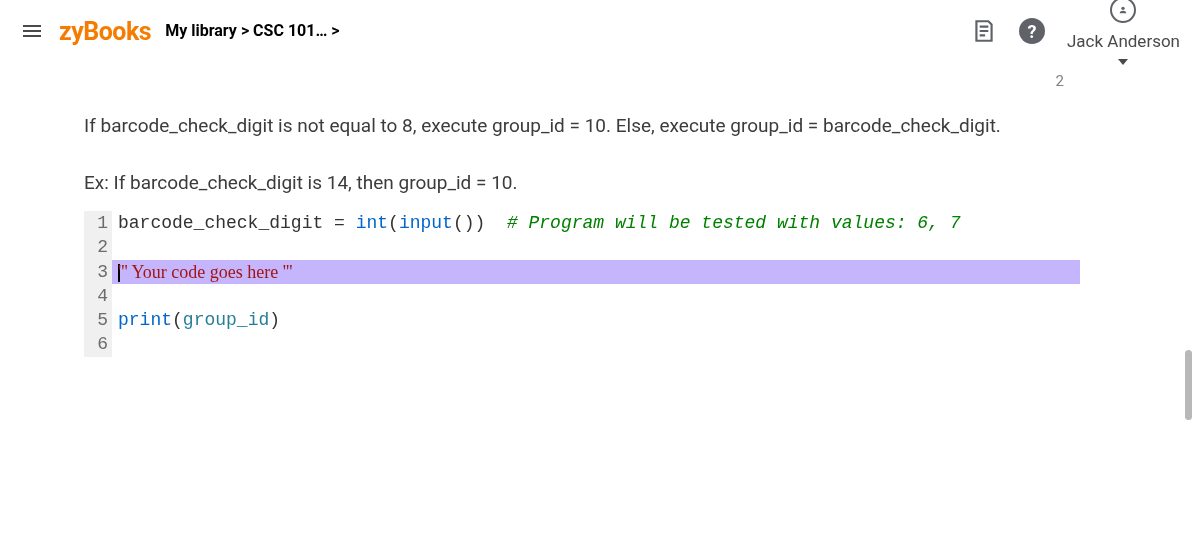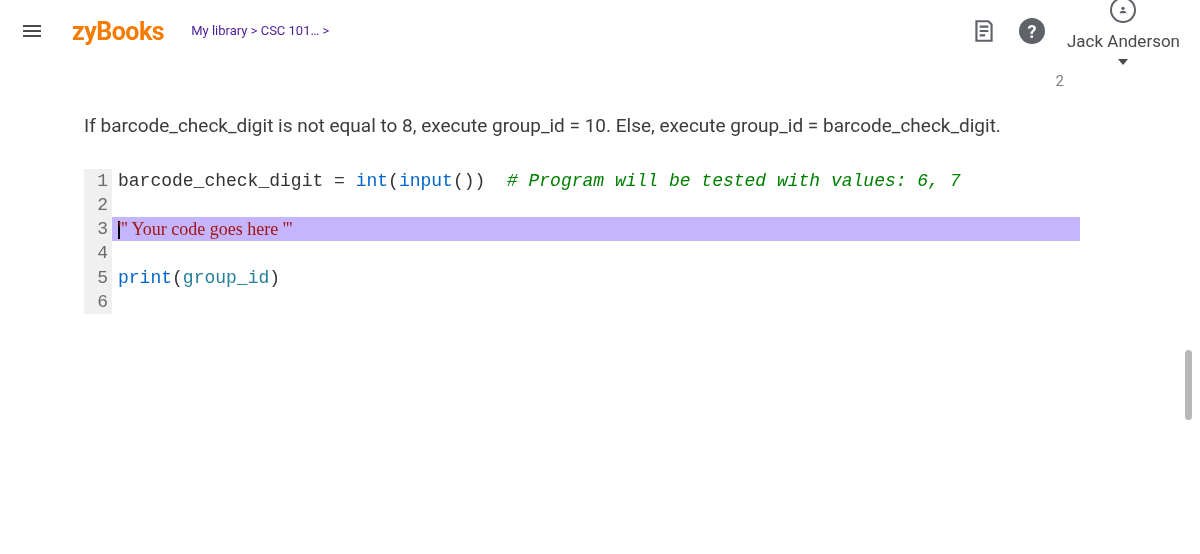--- a/index.html
+++ b/index.html
@@ -12,41 +12,41 @@
       background: #fff;
       width: 1200px;
       height: 554px;
       overflow: hidden;
     }
     .header {
       display: flex;
       align-items: center;
       padding: 10px 20px;
       height: 62px;
-      gap: 13px;
     }
     .menu-icon {
       width: 24px;
       height: 24px;
       color: #4a4a4a;
       cursor: pointer;
       margin-right: 15px;
     }
     .logo {
       font-size: 25px;
       font-weight: 700;
       color: #f57c00;
       margin-right: 14px;
       letter-spacing: -0.5px;
     }
     .breadcrumb-block {
       flex: 1;
-      color: #4c1d95;
-      font-size: 13px;
+      color: #000000;
+      font-size: 16px;
       line-height: 1.4;
+      font-weight: bold;
     }
     .breadcrumb-line1 {
       display: block;
     }
     .breadcrumb-line2 {
       display: block;
     }
     .header-right {
       display: flex;
       align-items: center;
@@ -197,20 +197,21 @@
       <span>Jack Anderson</span>
       <div class="caret-down"></div>
     </div>
   </div>
 </div>
 
 <div class="page-indicator">2</div>
 
 <div class="content">
   <div class="instruction">If barcode_check_digit is not equal to 8, execute group_id = 10. Else, execute group_id = barcode_check_digit.</div>
+  <div class="example">Ex: If barcode_check_digit is 14, then group_id = 10.</div>
   <div class="code-editor" id="code-editor">
       <div class="code-line"><div class="line-number">1</div><div class="line-content"><span class="plain">barcode_check_digit </span><span class="plain">= </span><span class="kw-func">int</span><span class="plain">(</span><span class="kw-func">input</span><span class="plain">())  </span><span class="kw-comment"># Program will be tested with values: 6, 7</span></div></div>
       <div class="code-line"><div class="line-number">2</div><div class="line-content">&nbsp;</div></div>
       <div class="code-line line-highlight"><div class="line-number">3</div><div class="line-content"><span class="cursor-caret"></span><span class="kw-str">''' Your code goes here '''</span></div></div>
       <div class="code-line"><div class="line-number">4</div><div class="line-content">&nbsp;</div></div>
       <div class="code-line"><div class="line-number">5</div><div class="line-content"><span class="kw-func">print</span><span class="plain">(</span><span class="kw-ident">group_id</span><span class="plain">)</span></div></div>
       <div class="code-line"><div class="line-number">6</div><div class="line-content">&nbsp;</div></div>
     </div>
 </div>
 

